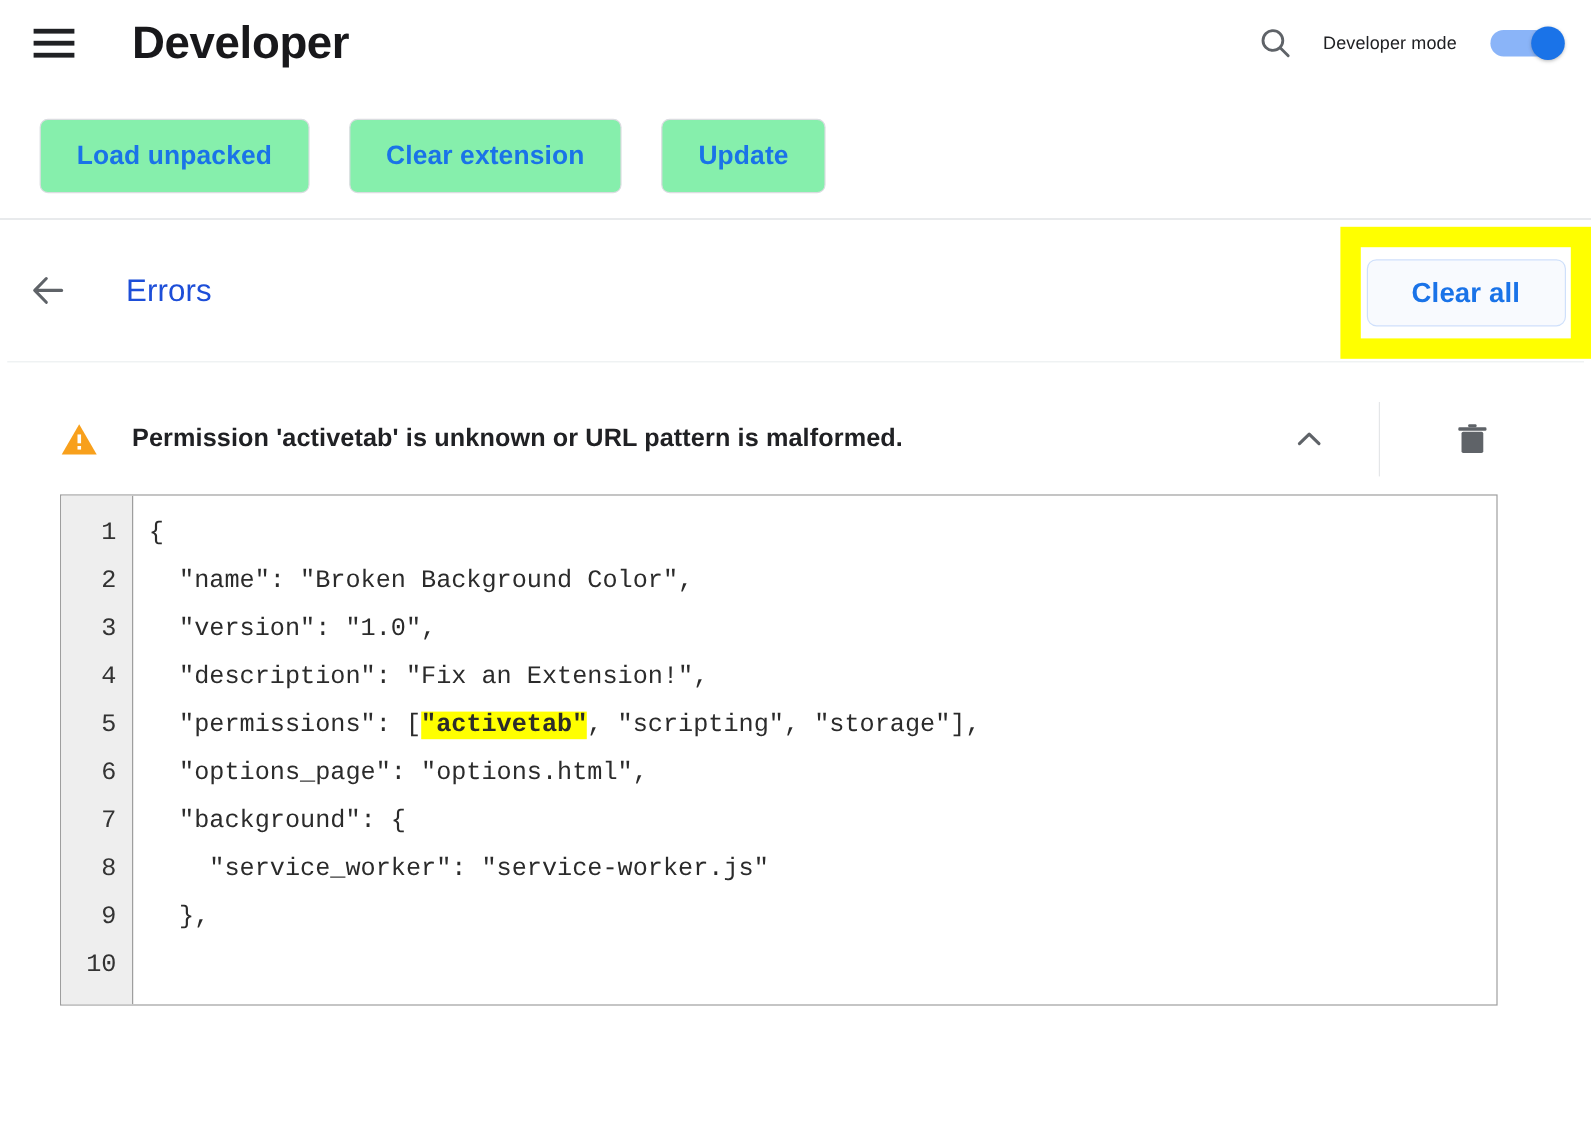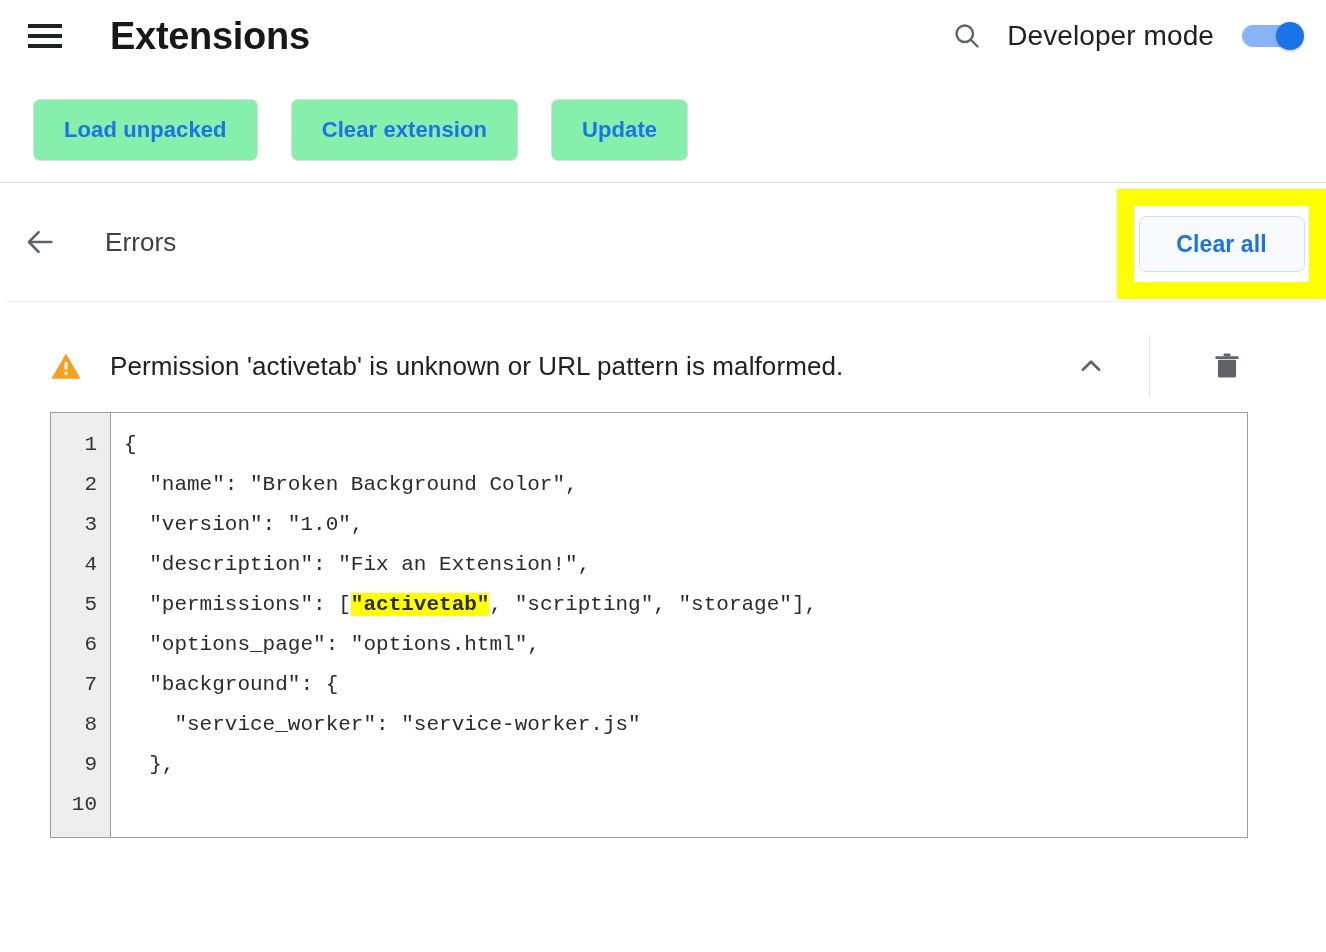--- a/index.html
+++ b/index.html
@@ -58,21 +58,21 @@
   .search-icon {
     width: 40px;
     height: 40px;
     display: flex;
     align-items: center;
     justify-content: center;
     cursor: pointer;
     margin-right: 20px;
   }
   .devmode-label {
-    font-size: 28px;
+    font-size: 15px;
     color: #202124;
     font-weight: 400;
     letter-spacing: 0.1px;
     white-space: nowrap;
   }
   .toggle {
     margin-left: 28px;
     width: 62px;
     height: 28px;
     position: relative;
@@ -142,21 +142,21 @@
     width: 44px;
     height: 44px;
     display: flex;
     align-items: center;
     justify-content: center;
     cursor: pointer;
     flex: 0 0 auto;
   }
   .errors-title {
     font-size: 26px;
-    color: #404040;
+    color: #1d4ed8;
     font-weight: 400;
     margin-left: 43px;
     letter-spacing: 0.1px;
   }
   .clear-all-wrap {
     position: absolute;
     right: 0px;
     top: 6px;
     border: 17px solid #ffff00;
     padding: 0;
@@ -199,25 +199,25 @@
   }
   .warn-icon {
     flex: 0 0 auto;
     width: 36px;
     height: 36px;
     display: flex;
     align-items: center;
     justify-content: center;
   }
   .error-text {
-    font-size: 26px;
+    font-size: 21px;
     color: #202124;
     margin-left: 26px;
     letter-spacing: 0.1px;
-    font-weight: 400;
+    font-weight: 700;
   }
   .error-row-right {
     margin-left: auto;
     display: flex;
     align-items: center;
     height: 76px;
   }
   .collapse-btn {
     width: 56px;
     height: 56px;
@@ -289,21 +289,21 @@
 </style>
 </head>
 <body>
 
 <div class="topbar">
   <div class="hamburger">
     <span></span>
     <span></span>
     <span></span>
   </div>
-  <div class="app-title">Extensions</div>
+  <div class="app-title">Developer</div>
   <div class="topbar-right">
     <div class="search-icon">
       <svg width="30" height="30" viewBox="0 0 24 24" aria-hidden="true">
         <circle cx="10.2" cy="10.2" r="6.6" fill="none" stroke="#5f6368" stroke-width="1.9"></circle>
         <line x1="15.2" y1="15.2" x2="20.4" y2="20.4" stroke="#5f6368" stroke-width="1.9" stroke-linecap="round"></line>
       </svg>
     </div>
     <div class="devmode-label">Developer mode</div>
     <div class="toggle">
       <div class="toggle-track"></div>

